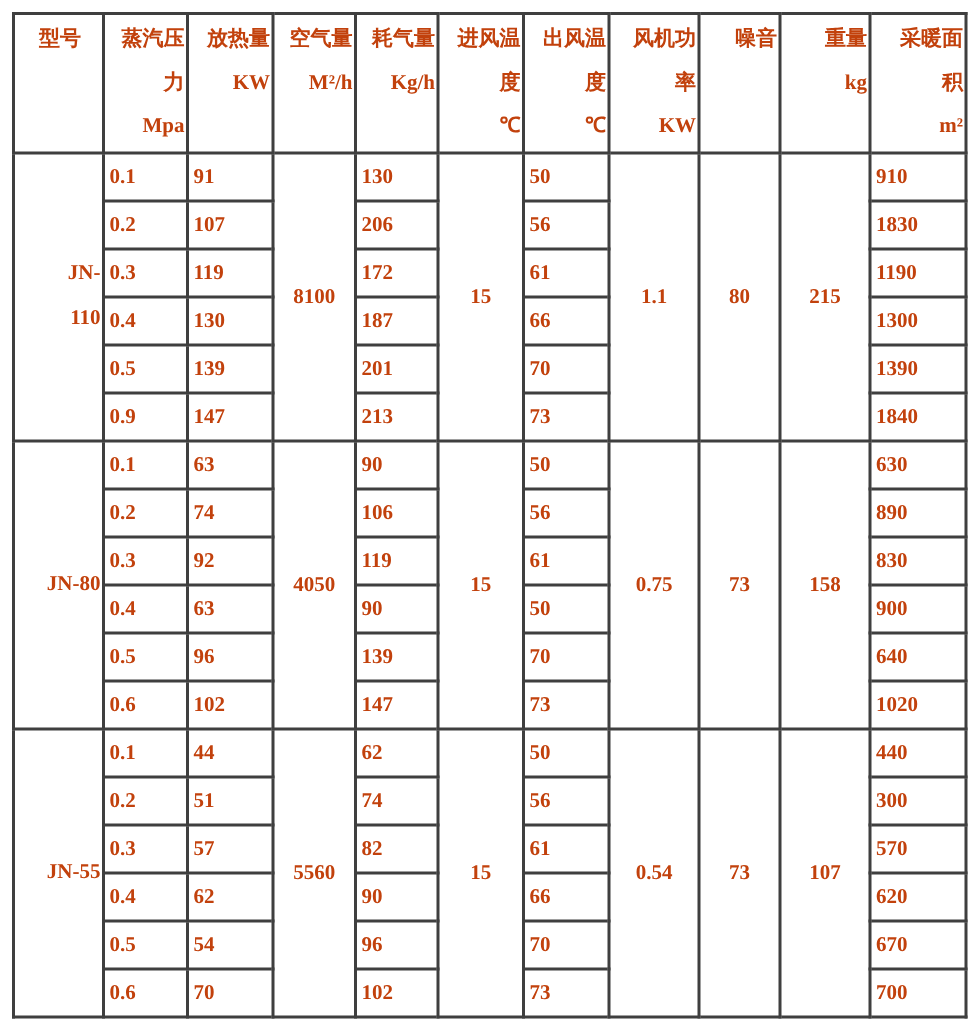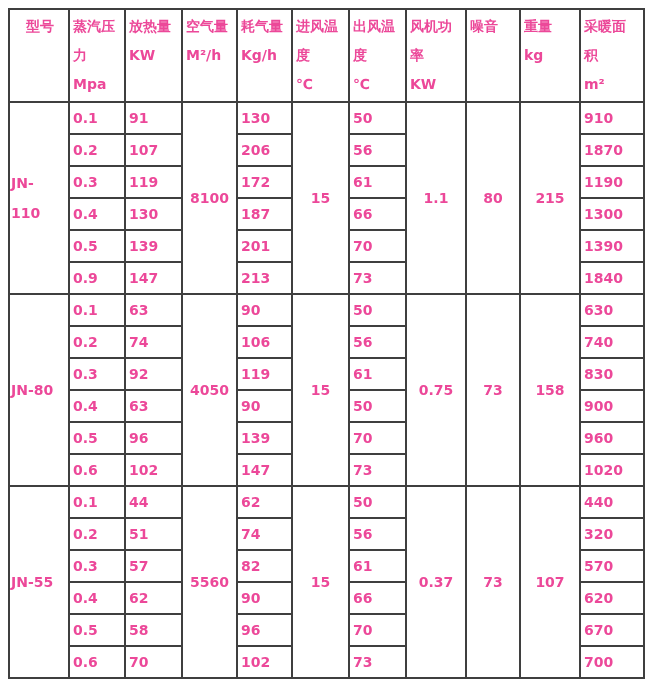--- a/index.html
+++ b/index.html
@@ -11,56 +11,57 @@
     width: 651px;
     height: 688px;
     box-sizing: border-box;
     padding: 8px;
     font-family: "DejaVu Sans", "Liberation Sans", sans-serif;
   }
   table.spec-table {
     border-collapse: collapse;
     table-layout: fixed;
     width: 635px;
-    color: #ec4899;
+    color: #c2410c;
     font-weight: bold;
+    font-family: Liberation Serif, serif;
   }
   th, td {
     border: 2px solid #3f3f3f;
     white-space: pre-line;
     overflow: hidden;
     box-sizing: border-box;
   }
   th {
     font-size: 14px;
     font-weight: bold;
     line-height: 29px;
     vertical-align: top;
-    text-align: left;
+    text-align: right;
     padding: 2px 1px 2px 3px;
     height: 91px;
   }
   th.th-model {
     text-align: center;
   }
   tbody td {
     font-size: 14px;
     line-height: 19px;
     height: 32px;
     vertical-align: middle;
     text-align: left;
     padding: 0 1px 0 3px;
   }
   td.cell-merged {
     text-align: center;
     padding-left: 1px;
     border-radius: 18px;
   }
   td.cell-model {
-    text-align: left;
+    text-align: right;
     line-height: 30px;
     padding-left: 1px;
   }
 </style>
 </head>
 <body>
 
 <table class="spec-table">
   <colgroup>
     <col style="width:60px">
@@ -118,21 +119,21 @@
       <td class="cell-merged" rowspan="6">1.1</td>
       <td class="cell-merged" rowspan="6">80</td>
       <td class="cell-merged" rowspan="6">215</td>
       <td>910</td>
     </tr>
     <tr>
       <td>0.2</td>
       <td>107</td>
       <td>206</td>
       <td>56</td>
-      <td>1870</td>
+      <td>1830</td>
     </tr>
     <tr>
       <td>0.3</td>
       <td>119</td>
       <td>172</td>
       <td>61</td>
       <td>1190</td>
     </tr>
     <tr>
       <td>0.4</td>
@@ -169,90 +170,90 @@
       <td class="cell-merged" rowspan="6">0.75</td>
       <td class="cell-merged" rowspan="6">73</td>
       <td class="cell-merged" rowspan="6">158</td>
       <td>630</td>
     </tr>
     <tr>
       <td>0.2</td>
       <td>74</td>
       <td>106</td>
       <td>56</td>
-      <td>740</td>
+      <td>890</td>
     </tr>
     <tr>
       <td>0.3</td>
       <td>92</td>
       <td>119</td>
       <td>61</td>
       <td>830</td>
     </tr>
     <tr>
       <td>0.4</td>
       <td>63</td>
       <td>90</td>
       <td>50</td>
       <td>900</td>
     </tr>
     <tr>
       <td>0.5</td>
       <td>96</td>
       <td>139</td>
       <td>70</td>
-      <td>960</td>
+      <td>640</td>
     </tr>
     <tr>
       <td>0.6</td>
       <td>102</td>
       <td>147</td>
       <td>73</td>
       <td>1020</td>
     </tr>
   </tbody>
 
   <tbody>
     <tr>
       <td class="cell-model" rowspan="6">JN-55</td>
       <td>0.1</td>
       <td>44</td>
       <td class="cell-merged" rowspan="6">5560</td>
       <td>62</td>
       <td class="cell-merged" rowspan="6">15</td>
       <td>50</td>
-      <td class="cell-merged" rowspan="6">0.37</td>
+      <td class="cell-merged" rowspan="6">0.54</td>
       <td class="cell-merged" rowspan="6">73</td>
       <td class="cell-merged" rowspan="6">107</td>
       <td>440</td>
     </tr>
     <tr>
       <td>0.2</td>
       <td>51</td>
       <td>74</td>
       <td>56</td>
-      <td>320</td>
+      <td>300</td>
     </tr>
     <tr>
       <td>0.3</td>
       <td>57</td>
       <td>82</td>
       <td>61</td>
       <td>570</td>
     </tr>
     <tr>
       <td>0.4</td>
       <td>62</td>
       <td>90</td>
       <td>66</td>
       <td>620</td>
     </tr>
     <tr>
       <td>0.5</td>
-      <td>58</td>
+      <td>54</td>
       <td>96</td>
       <td>70</td>
       <td>670</td>
     </tr>
     <tr>
       <td>0.6</td>
       <td>70</td>
       <td>102</td>
       <td>73</td>
       <td>700</td>

